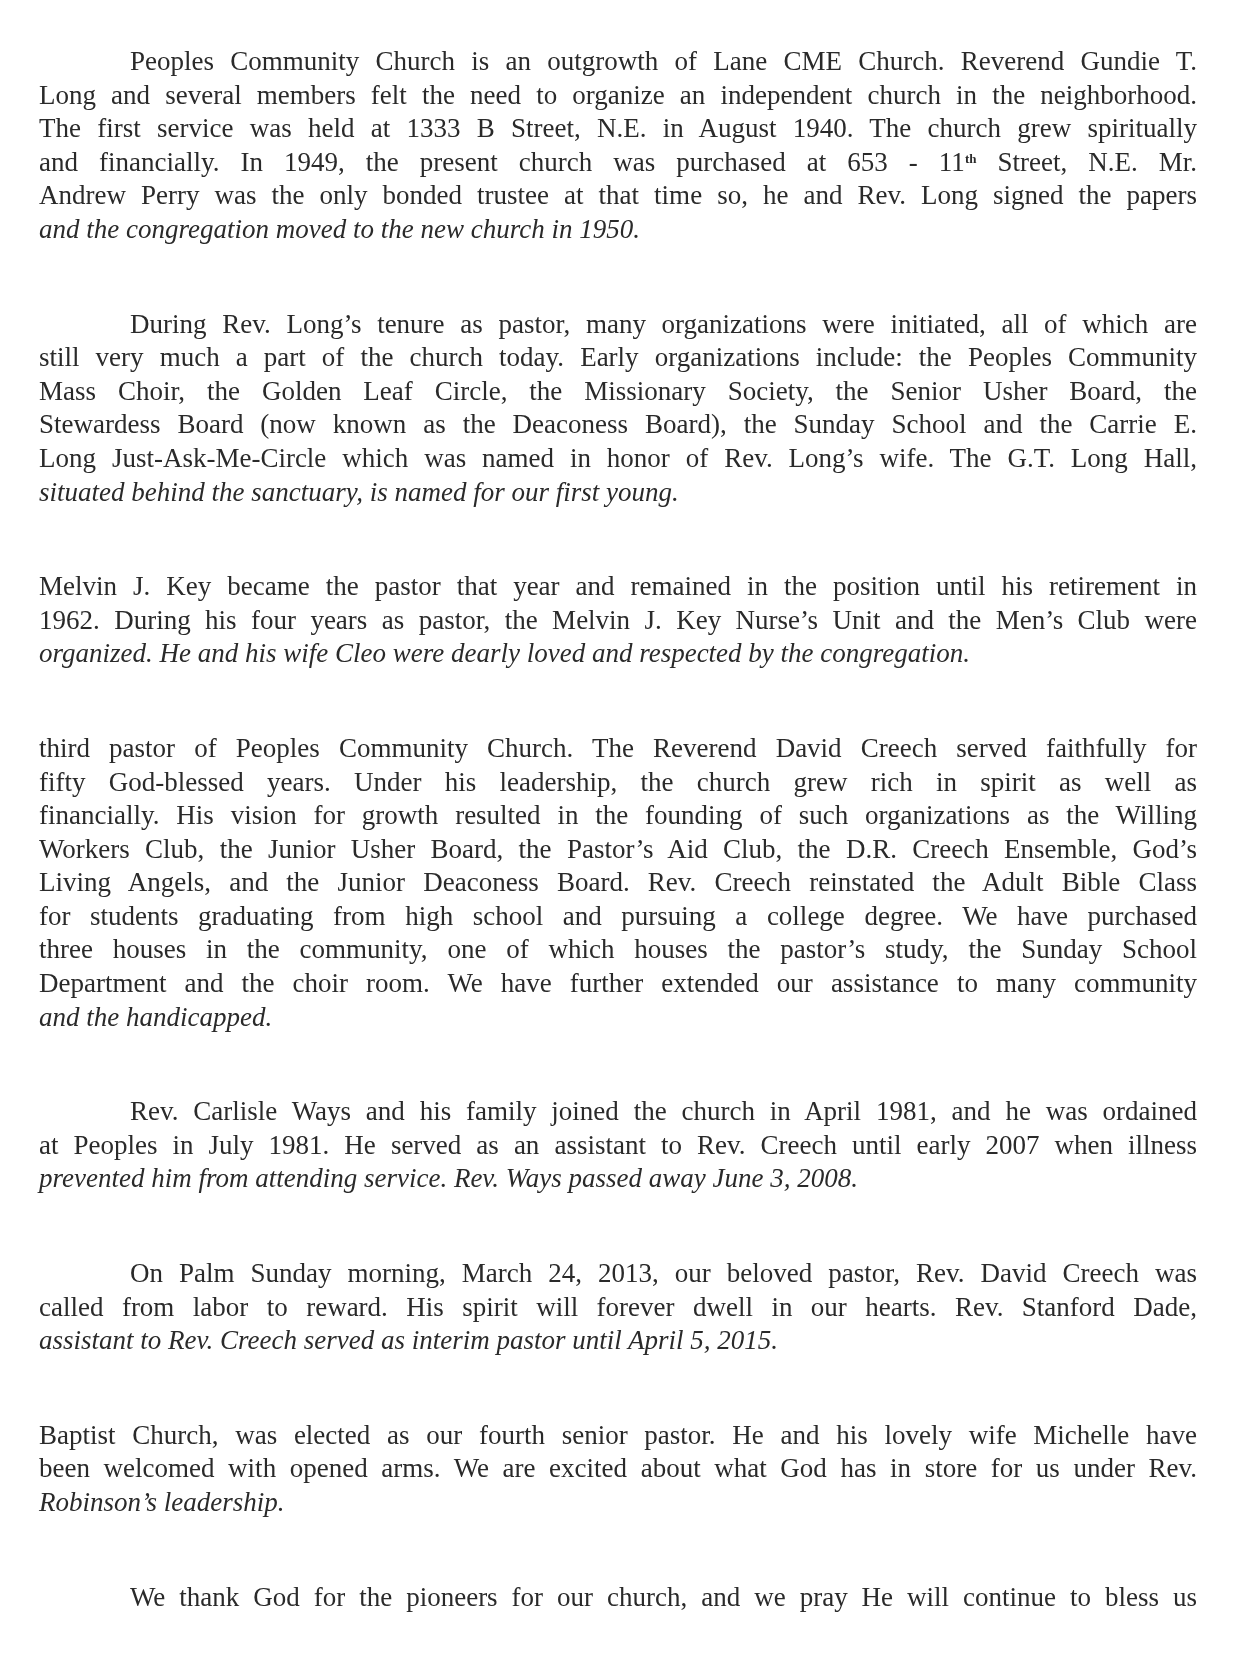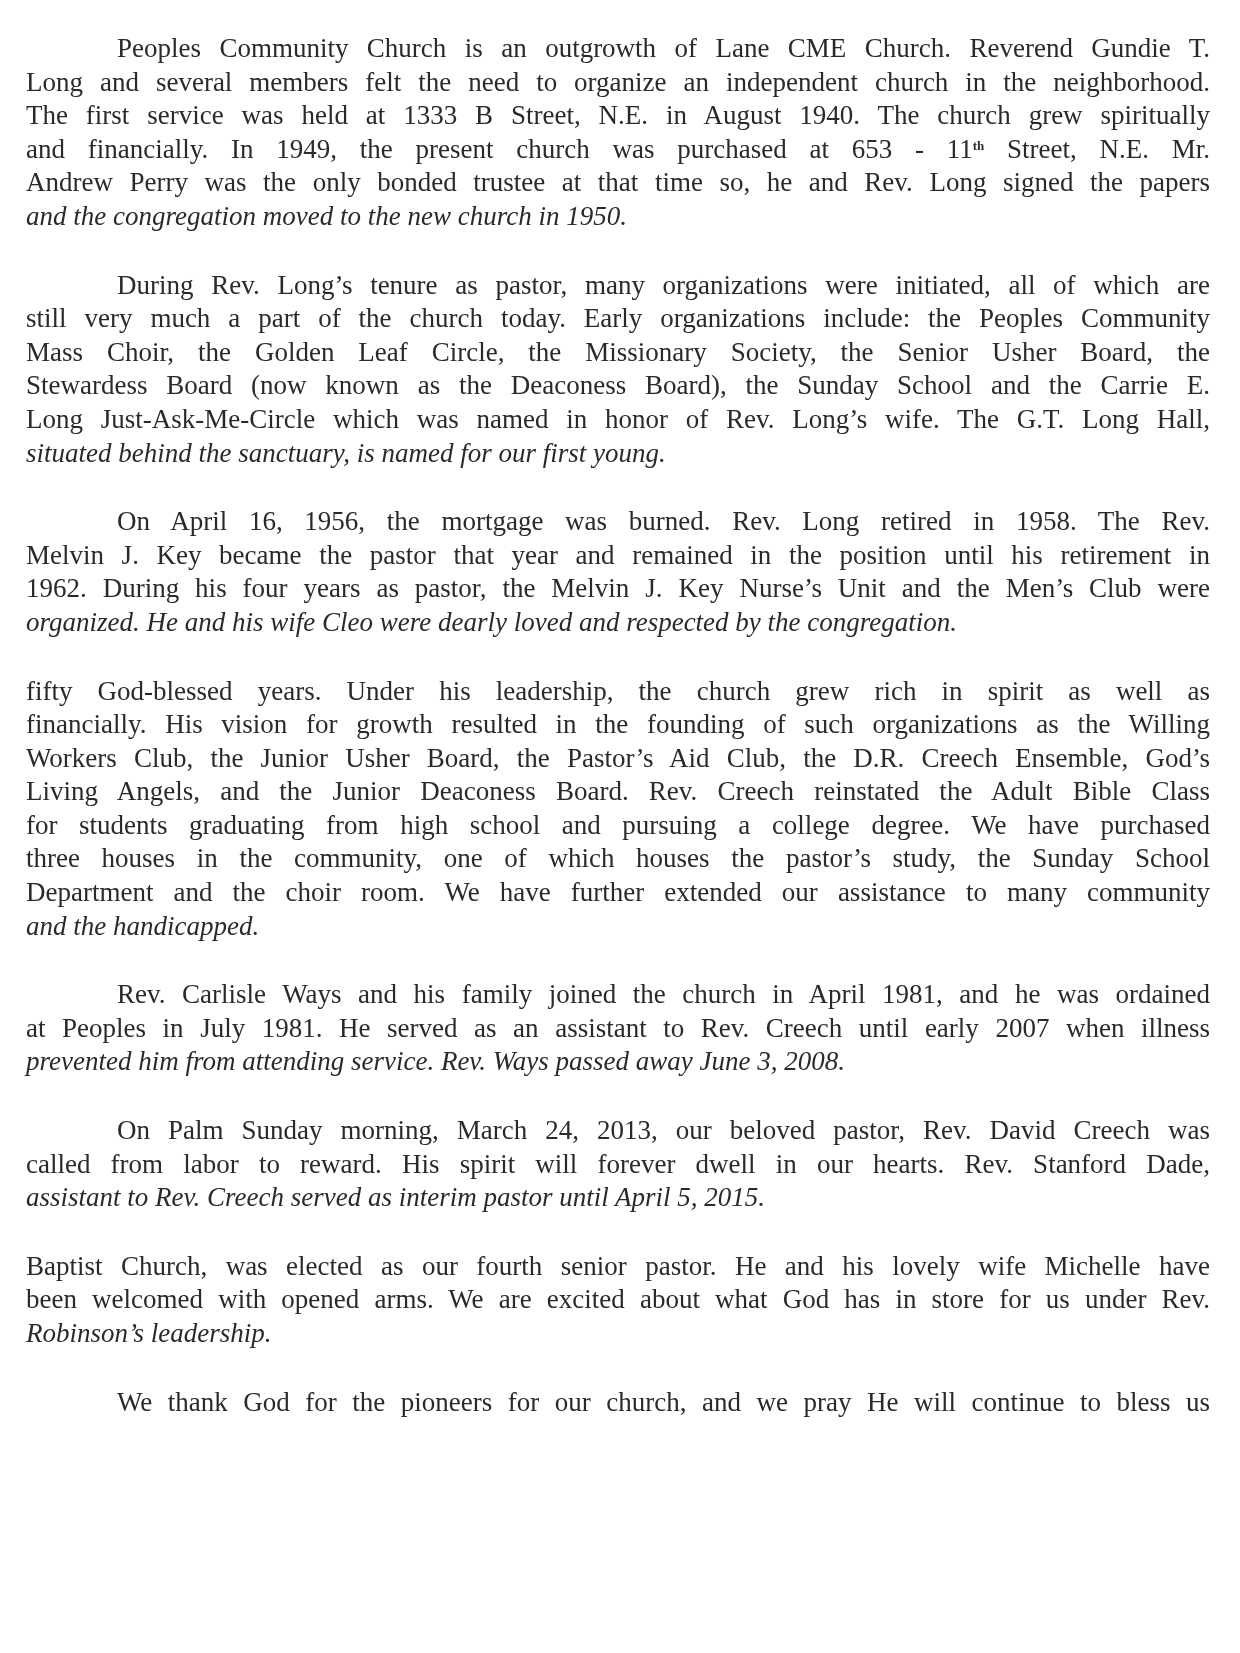--- a/index.html
+++ b/index.html
@@ -15,21 +15,21 @@
       font-family: "Liberation Serif", "DejaVu Serif", serif;
       color: #2a2a2a;
     }
     .page {
       position: absolute;
       left: 26px;
       top: 32px;
       width: 1184px;
     }
     .para {
-      margin: 0;
+      margin: 13px;
     }
     .line {
       display: block;
       font-size: 27px;
       line-height: 33.6px;
       height: 33.6px;
       text-align: justify;
       text-align-last: justify;
       white-space: nowrap;
       overflow: visible;
@@ -82,28 +82,28 @@
     <span class="line indent"><span class="txt">During Rev. Long’s tenure as pastor, many organizations were initiated, all of which are</span></span>
     <span class="line"><span class="txt">still very much a part of the church today.  Early organizations include: the Peoples Community</span></span>
     <span class="line"><span class="txt">Mass Choir, the Golden Leaf Circle, the Missionary Society, the Senior Usher Board, the</span></span>
     <span class="line"><span class="txt">Stewardess Board (now known as the Deaconess Board), the Sunday School and the Carrie E.</span></span>
     <span class="line"><span class="txt">Long Just-Ask-Me-Circle which was named in honor of Rev. Long’s wife.  The G.T. Long Hall,</span></span>
     <span class="line last"><span class="txt">situated behind the sanctuary, is named for our first young.</span></span>
   </div>
   <span class="gap"></span>
 
   <div class="para">
-    <span class="line indent"><span class="txt">On April 16, 1956, the mortgage was burned.  Rev. Long retired in 1958.  The Rev.</span></span>
     <span class="line"><span class="txt">Melvin J. Key became the pastor that year and remained in the position until his retirement in</span></span>
     <span class="line"><span class="txt">1962.  During his four years as pastor, the Melvin J. Key Nurse’s Unit and the Men’s Club were</span></span>
     <span class="line last"><span class="txt">organized.  He and his wife Cleo were dearly loved and respected by the congregation.</span></span>
   </div>
   <span class="gap"></span>
 
   <div class="para">
+    <span class="line"><span class="txt">third pastor of Peoples Community Church.  The Reverend David Creech served faithfully for</span></span>
     <span class="line"><span class="txt">fifty God-blessed years.   Under his leadership, the church grew rich in spirit as well as</span></span>
     <span class="line"><span class="txt">financially.  His vision for growth resulted in the founding of such organizations as the Willing</span></span>
     <span class="line"><span class="txt">Workers Club, the Junior Usher Board, the Pastor’s Aid Club, the D.R. Creech Ensemble, God’s</span></span>
     <span class="line"><span class="txt">Living Angels, and the Junior Deaconess Board.  Rev. Creech reinstated the Adult Bible Class</span></span>
     <span class="line"><span class="txt">for students graduating from high school and pursuing a college degree.  We have purchased</span></span>
     <span class="line"><span class="txt">three houses in the community, one of which houses the pastor’s study, the Sunday School</span></span>
     <span class="line"><span class="txt">Department and the choir room.   We have further extended our assistance to many community</span></span>
     <span class="line last"><span class="txt">and the handicapped.</span></span>
   </div>
   <span class="gap"></span>

